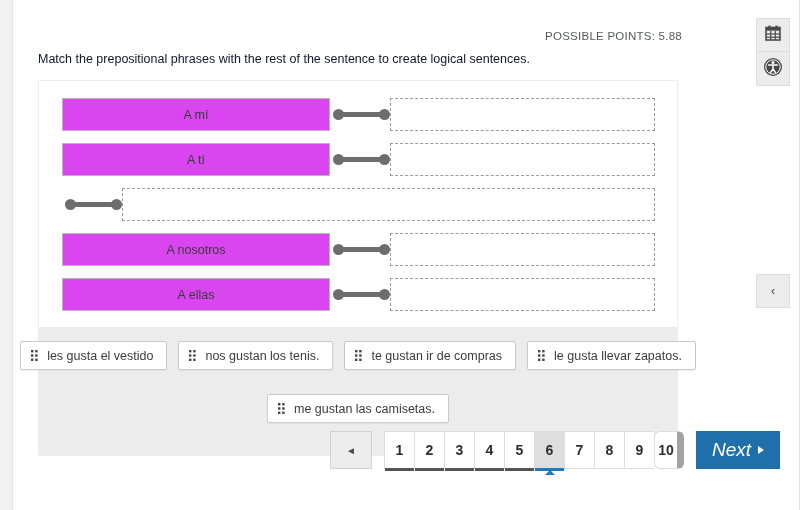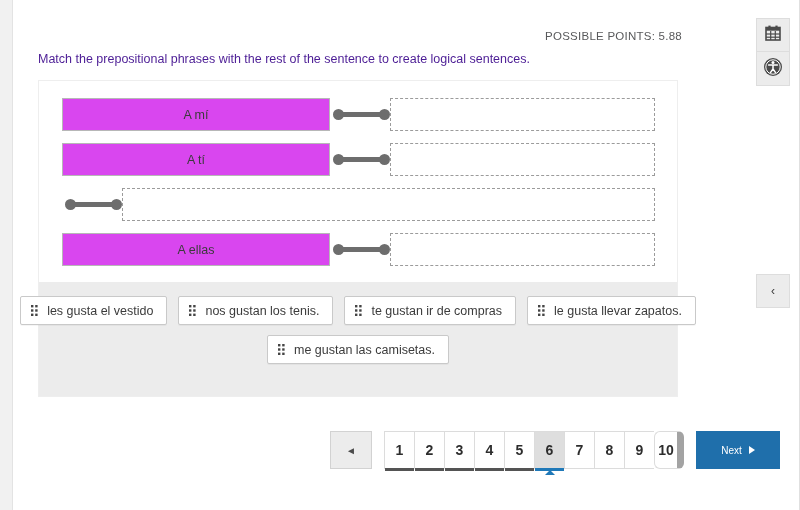--- a/index.html
+++ b/index.html
@@ -32,21 +32,21 @@
     color: #58595b;
     letter-spacing: 0.25px;
     white-space: nowrap;
   }
 
   
   .prompt {
     position: absolute;
     left: 38px; top: 52px;
     font-size: 12.5px;
-    color: #4c1d95;
+    color: #0f172a;
     white-space: nowrap;
   }
 
   
   .match-card {
     position: absolute;
     left: 38px; top: 80px;
     width: 640px;
     background: #ffffff;
     border: 1px solid #eeeeee;
@@ -105,21 +105,21 @@
 
   
   .answer-bank {
     background: #ececec;
     padding: 14px 0 18px 0;
   }
   .bank-line {
     display: flex;
     justify-content: center;
     gap: 11px;
-    margin-bottom: 10px;
+    margin-bottom: 24px;
   }
   .bank-line:last-child { margin-bottom: 14px; }
   .bank-chip {
     background: #ffffff;
     border: 1px solid #c9c9c9;
     border-radius: 2px;
     height: 29px;
     padding: 0 13px 0 10px;
     display: inline-flex;
     align-items: center;
@@ -194,22 +194,23 @@
     border-right: 5px solid transparent;
     border-bottom: 5px solid #2079b8;
   }
   .pg-next {
     margin-left: 12px;
     min-width: 84px;
     background: #1f6fab;
     display: flex; align-items: center; justify-content: center;
     gap: 7px;
     color: #ffffff;
-    font-size: 10px;
+    font-size: 19px;
     padding: 0 14px;
+    font-style: italic;
   }
   .pg-next .tri {
     width: 0; height: 0;
     border-top: 4px solid transparent;
     border-bottom: 4px solid transparent;
     border-left: 6px solid #ffffff;
   }
 
   
   .rail {
@@ -278,20 +279,29 @@
 
       <div class="match-row">
         <div class="connector">
           <div class="knob left"></div>
             <div class="bar"></div>
             <div class="knob right"></div>
         </div>
         <div class="drop-zone"></div>
       </div>
 
+      <div class="match-row">
+        <div class="prompt-box">A nosotros</div>
+        <div class="connector">
+          <div class="knob left"></div>
+            <div class="bar"></div>
+            <div class="knob right"></div>
+        </div>
+        <div class="drop-zone"></div>
+      </div>
 
       <div class="match-row">
         <div class="prompt-box">A ellas</div>
         <div class="connector">
           <div class="knob left"></div>
             <div class="bar"></div>
             <div class="knob right"></div>
         </div>
         <div class="drop-zone"></div>
       </div>

